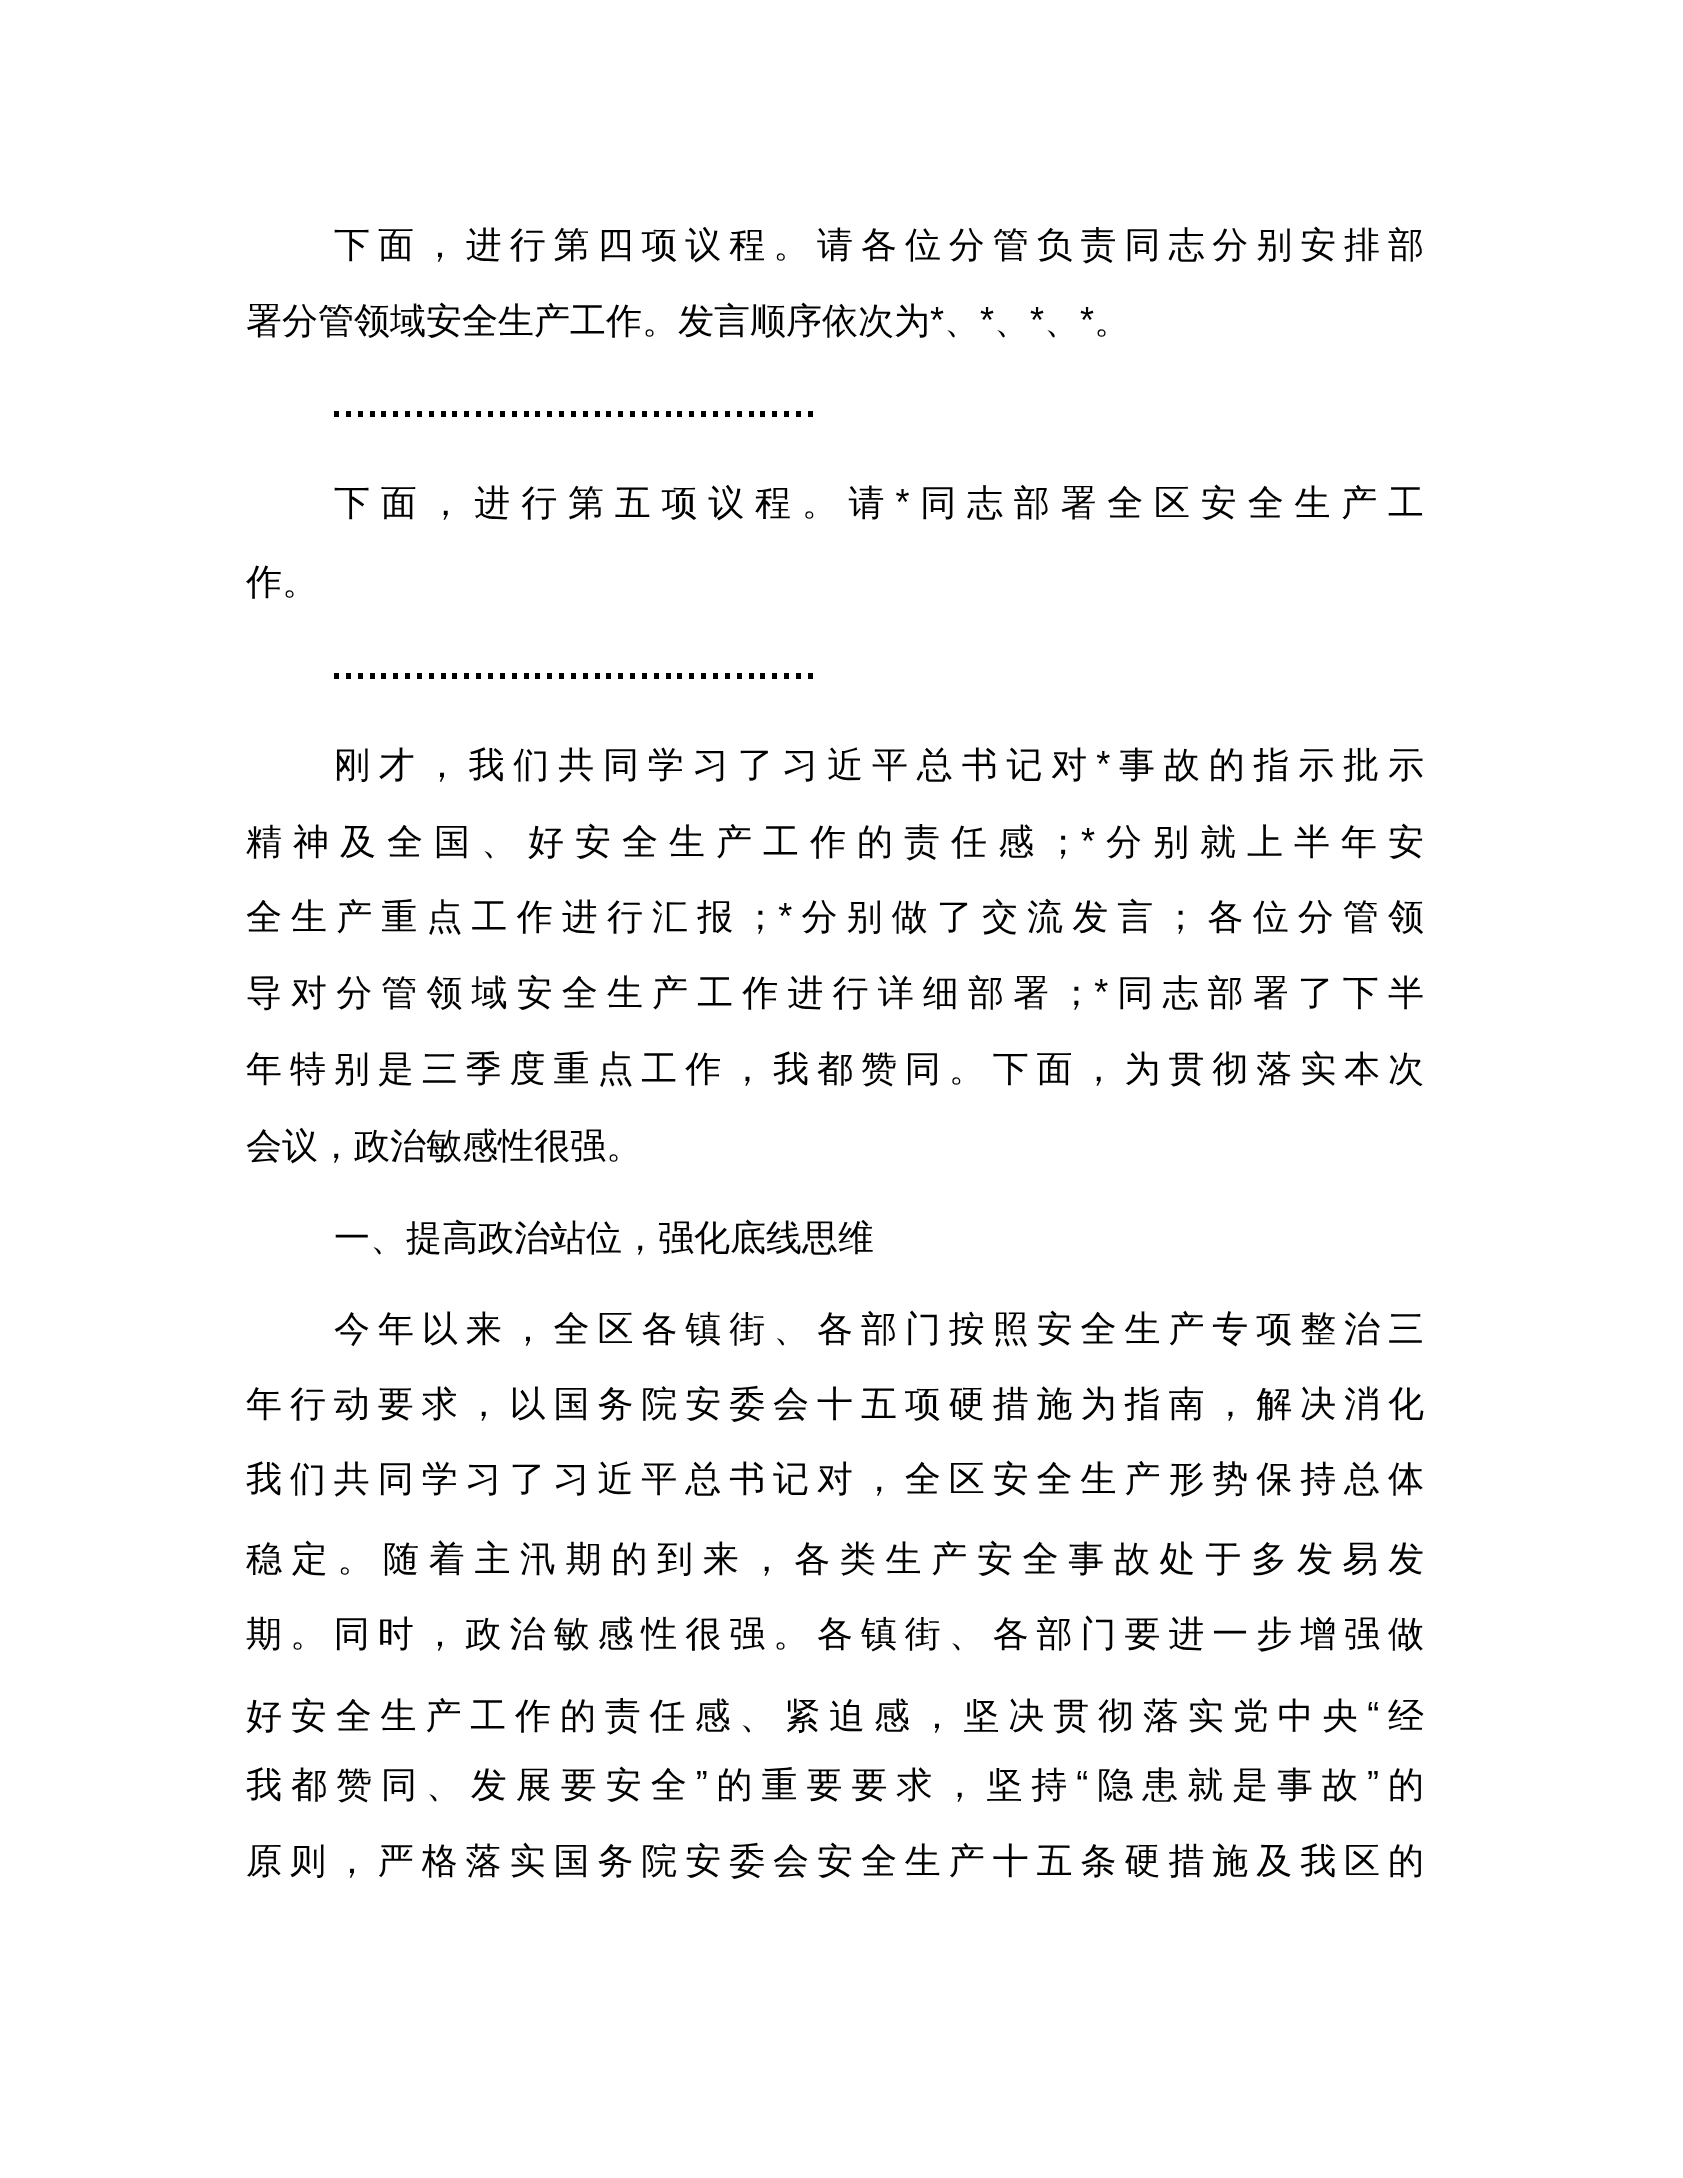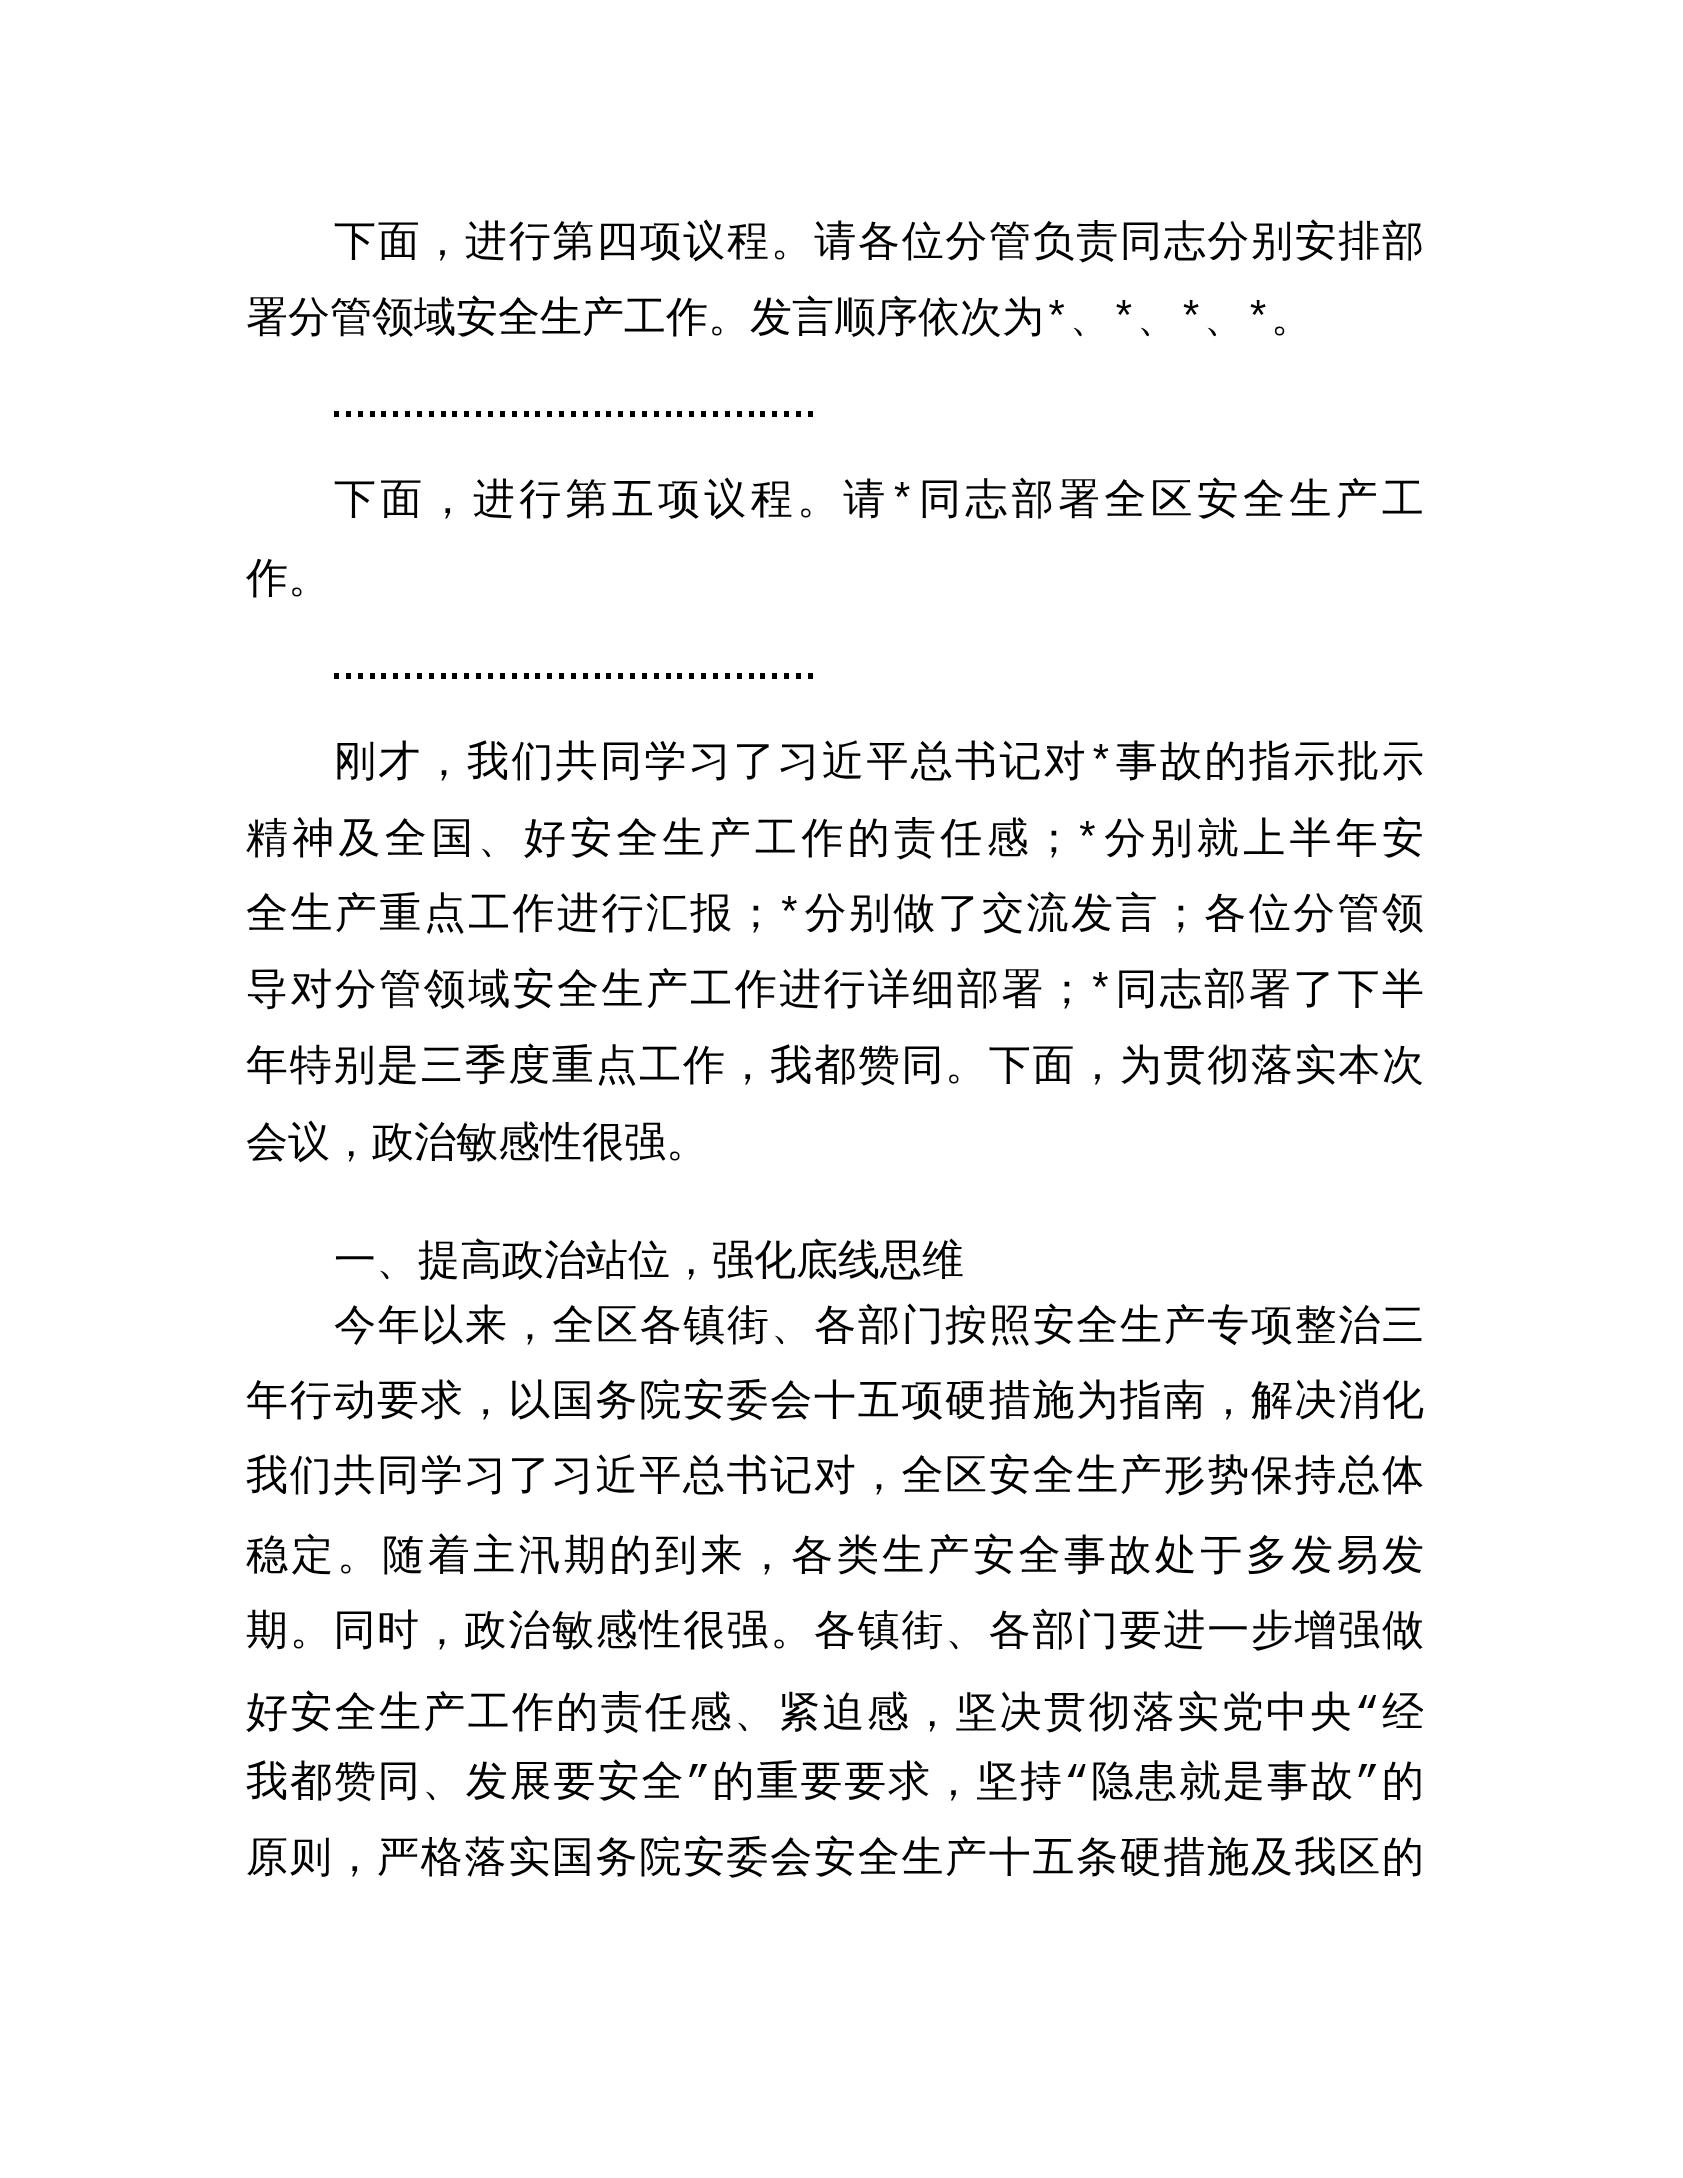--- a/index.html
+++ b/index.html
@@ -4,22 +4,22 @@
 <style>
   html, body { margin: 0; padding: 0; background: #ffffff; }
   body { width: 1683px; height: 2178px; position: relative; overflow: hidden; }
   .page { position: absolute; left: 0; top: 0; width: 1683px; height: 2178px; background: #ffffff; }
   .line {
     position: absolute;
     left: 246px;
     width: 1178px;
     height: 55px;
     line-height: 55px;
-    font-family: Liberation Mono, monospace;
-    font-size: 42px;
+    font-family: Liberation Sans, sans-serif;
+    font-size: 36px;
     color: #000000;
     white-space: nowrap;
     text-align: justify;
     text-align-last: justify;
   }
   .line.last { text-align-last: left; }
   .line.indent { left: 334px; width: 1090px; }
   .dots {
     position: absolute;
     left: 334px;
@@ -139,21 +139,21 @@
     </div>
   </div>
 
   <div class="line indent" style="top:737px">刚才，我们共同学习了习近平总书记对*事故的指示批示</div>
   <div class="line" style="top:814px">精神及全国、好安全生产工作的责任感；*分别就上半年安</div>
   <div class="line" style="top:889px">全生产重点工作进行汇报；*分别做了交流发言；各位分管领</div>
   <div class="line" style="top:965px">导对分管领域安全生产工作进行详细部署；*同志部署了下半</div>
   <div class="line" style="top:1041px">年特别是三季度重点工作，我都赞同。下面，为贯彻落实本次</div>
   <div class="line last" style="top:1118px">会议，政治敏感性很强。</div>
 
-  <div class="line indent last" style="top:1236px">一、提高政治站位，强化底线思维</div>
+  <div class="line indent last" style="top:1210px">一、提高政治站位，强化底线思维</div>
 
   <div class="line indent" style="top:1301px">今年以来，全区各镇街、各部门按照安全生产专项整治三</div>
   <div class="line" style="top:1376px">年行动要求，以国务院安委会十五项硬措施为指南，解决消化</div>
   <div class="line" style="top:1451px">我们共同学习了习近平总书记对，全区安全生产形势保持总体</div>
   <div class="line" style="top:1531px">稳定。随着主汛期的到来，各类生产安全事故处于多发易发</div>
   <div class="line" style="top:1606px">期。同时，政治敏感性很强。各镇街、各部门要进一步增强做</div>
   <div class="line" style="top:1688px">好安全生产工作的责任感、紧迫感，坚决贯彻落实党中央“经</div>
   <div class="line" style="top:1757px">我都赞同、发展要安全”的重要要求，坚持“隐患就是事故”的</div>
   <div class="line" style="top:1833px">原则，严格落实国务院安委会安全生产十五条硬措施及我区的</div>
 

